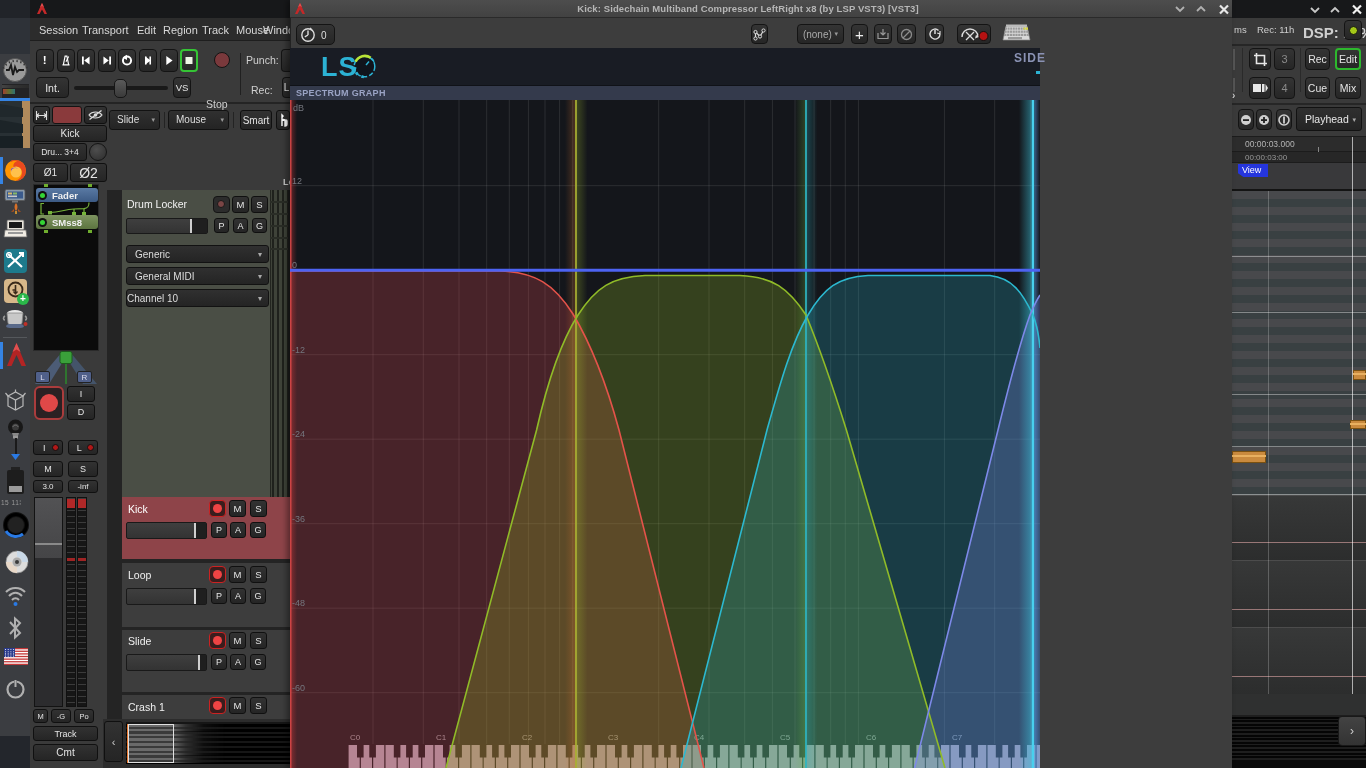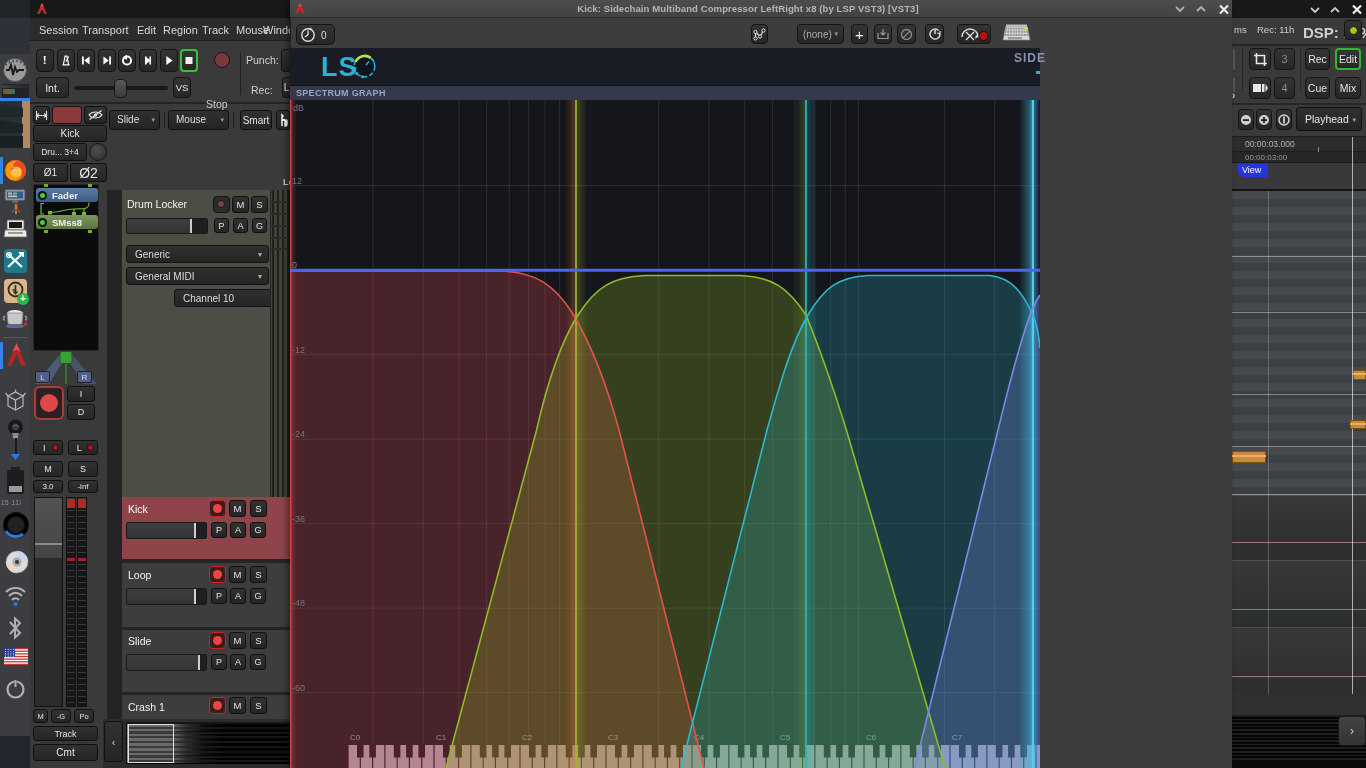--- a/index.html
+++ b/index.html
@@ -348,21 +348,21 @@
     <div class="a btn2" style="left:202px;top:196px;width:17px;height:17px;font-size:9.5px;">M</div>
     <div class="a btn2" style="left:221px;top:196px;width:17px;height:17px;font-size:9.5px;">S</div>
     <div class="a" style="left:96px;top:218px;width:82px;height:16px;background:linear-gradient(#3f3f3f,#333);border:1px solid #191919;border-radius:2px;"></div>
     <div class="a" style="left:160px;top:219px;width:1.5px;height:14px;background:#cfcfcf"></div>
     <div class="a" style="left:161.5px;top:219px;width:15.5px;height:14px;background:#1f1f1f"></div>
     <div class="a btn2" style="left:184px;top:218px;width:15px;height:15px;font-size:9px;">P</div>
     <div class="a btn2" style="left:203px;top:218px;width:15px;height:15px;font-size:9px;">A</div>
     <div class="a btn2" style="left:222px;top:218px;width:15px;height:15px;font-size:9px;">G</div>
     <div class="a dd" style="left:96px;top:245px;width:143px;height:18px;font-size:10px;line-height:17px;padding-left:8px;">Generic<span style="position:absolute;right:6px;top:0;font-size:8px;color:#aaa">▾</span></div>
     <div class="a dd" style="left:96px;top:267px;width:143px;height:18px;font-size:10px;line-height:17px;padding-left:8px;">General MIDI<span style="position:absolute;right:6px;top:0;font-size:8px;color:#aaa">▾</span></div>
-    <div class="a dd" style="left:96px;top:289px;width:143px;height:18px;font-size:10px;line-height:17px;padding-left:8px;margin-left:48px;">Channel 10<span style="position:absolute;right:6px;top:0;font-size:8px;color:#aaa">▾</span></div>
+    <div class="a dd" style="left:96px;top:289px;width:143px;height:18px;font-size:10px;line-height:17px;">Channel 10<span style="position:absolute;right:6px;top:0;font-size:8px;color:#aaa">▾</span></div>
     <div class="a" style="left:240px;top:190px;width:19px;height:307px;background:#3f4339;border-left:1px solid #23251f;"></div>
     <div class="a" style="left:241.5px;top:190px;width:2px;height:307px;background:#1f211c"></div>
     <div class="a" style="left:246.5px;top:190px;width:2px;height:307px;background:#1f211c"></div>
     <div class="a" style="left:251.5px;top:190px;width:2px;height:307px;background:#1f211c"></div>
     <div class="a" style="left:256.5px;top:190px;width:2px;height:307px;background:#1f211c"></div>
     <div class="a" style="left:240px;top:201px;width:19px;height:2px;background:#2a2d26"></div>
     <div class="a" style="left:240px;top:213px;width:19px;height:2px;background:#2a2d26"></div>
     <div class="a" style="left:240px;top:225px;width:19px;height:2px;background:#2a2d26"></div>
     <div class="a" style="left:240px;top:237px;width:19px;height:2px;background:#2a2d26"></div>
     <div class="a" style="left:240px;top:248px;width:19px;height:2px;background:#2a2d26"></div>

